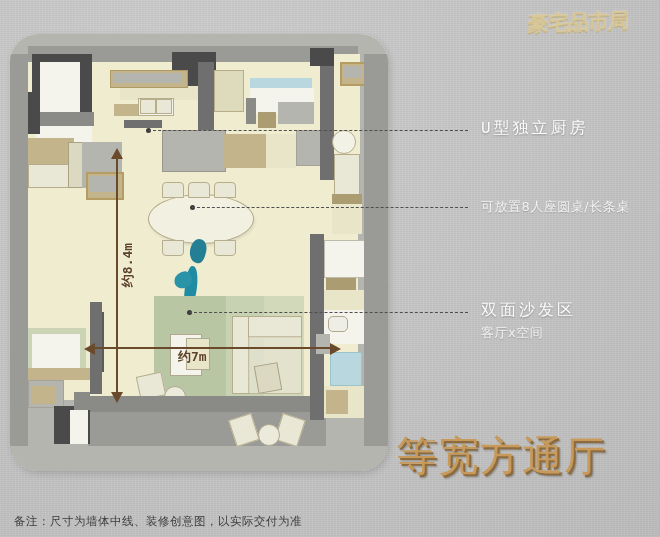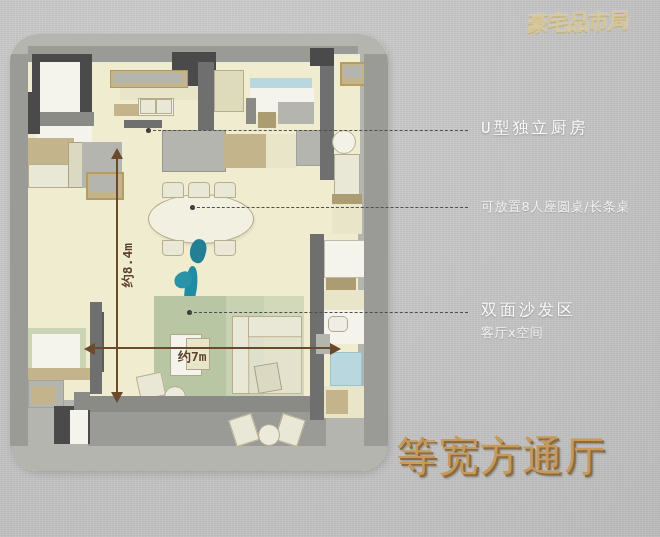--- a/index.html
+++ b/index.html
@@ -263,14 +263,15 @@
     <div class="t2">可放置8人座圆桌/长条桌</div>
   </div>
 
   <div class="callout" style="left:481px;top:300px;">
     <div class="t1">双面沙发区</div>
     <div class="t2">客厅x空间</div>
   </div>
 
   <div id="headline">等宽方通厅</div>
 
+  <div id="caption-note">备注：尺寸为墙体中线、装修创意图，以实际交付为准</div>
 
 </div>
 
 </body></html>

